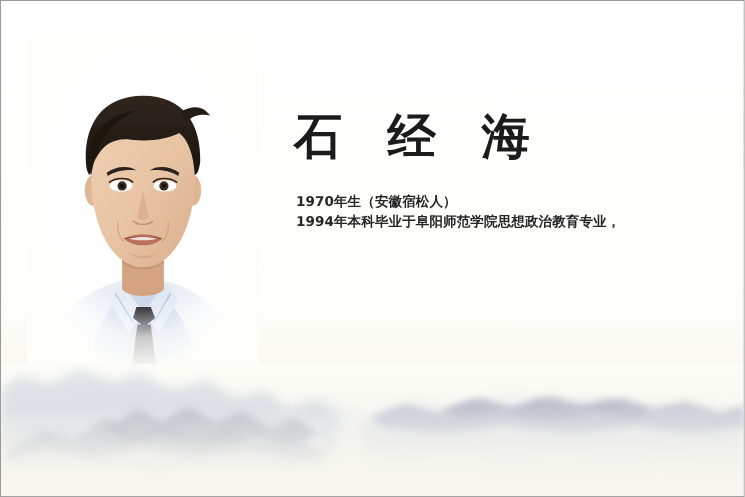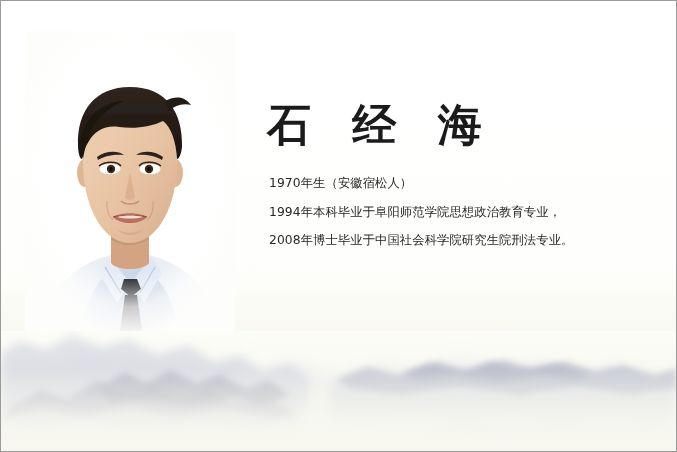--- a/index.html
+++ b/index.html
@@ -81,22 +81,22 @@
   .bio {
     position: absolute;
     left: 268px;
     top: 174px;
     width: 318px;
     font-size: 12.3px;
     line-height: 17.6px;
     color: #262626;
     letter-spacing: 0.1px;
   }
-  .bio .para { margin: 0; }
-  .bio .para + .para { margin-top: 11px; }
+  .bio .para { margin: 0; font-weight: bold; }
+  .bio .para + .para { margin-top: 0px; }
 </style>
 </head>
 <body>
 
 <div id="card">
 
   <div class="bg-base"></div>
 
   <div class="mountains">
     <svg viewBox="0 0 677 132" preserveAspectRatio="none" xmlns="http://www.w3.org/2000/svg">
@@ -273,16 +273,15 @@
 
       <rect x="0" y="0" width="210" height="300" fill="url(#vignette)"></rect>
     </svg>
   </div>
 
   <div class="name">石 经 海</div>
 
   <div class="bio">
     <p class="para">1970年生（安徽宿松人）</p>
     <p class="para">1994年本科毕业于阜阳师范学院思想政治教育专业，</p>
-    <p class="para">2008年博士毕业于中国社会科学院研究生院刑法专业。</p>
   </div>
 
 </div>
 
 </body></html>

